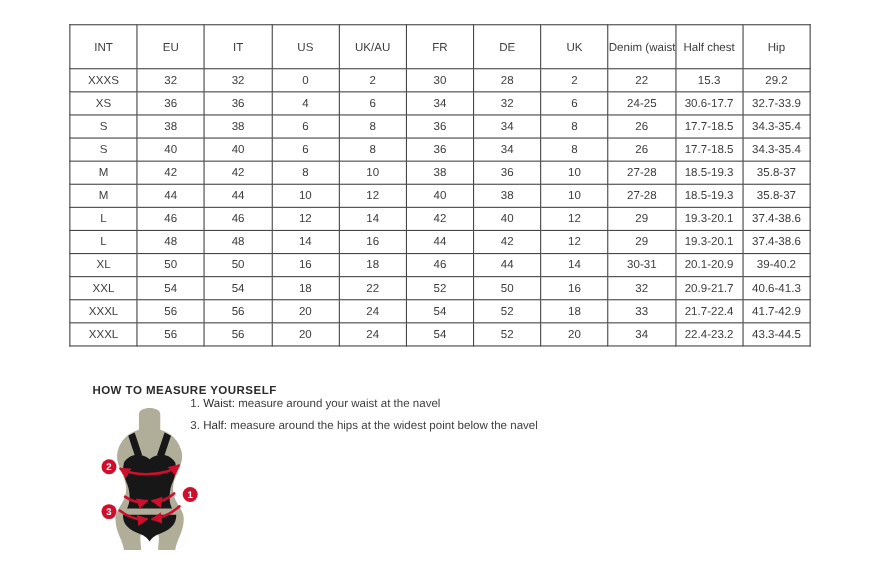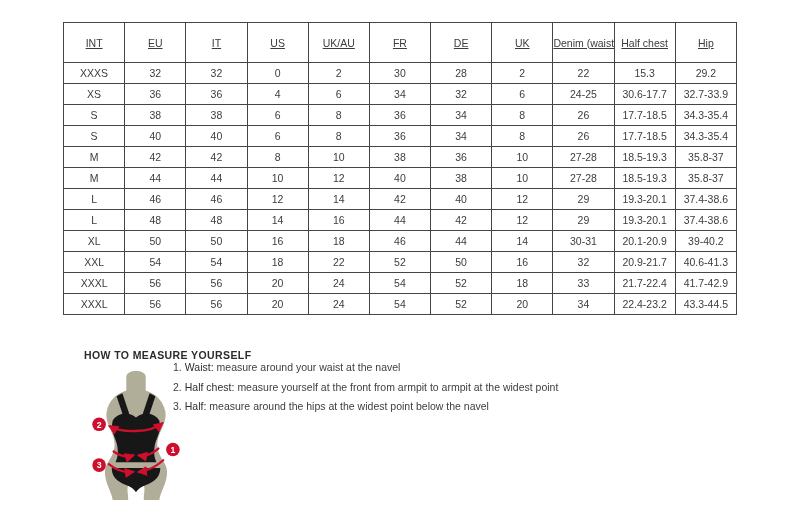--- a/index.html
+++ b/index.html
@@ -21,21 +21,21 @@
   .size-table{
     position:absolute;left:63px;top:22px;width:674px;
     border-collapse:collapse;table-layout:fixed;
   }
   .size-table th,.size-table td{
     border:1px solid var(--border);
     font-size:10.5px;font-weight:400;color:var(--text);
     text-align:center;vertical-align:middle;padding:0;
     white-space:nowrap;overflow:hidden;
   }
-  .size-table th{height:40px;text-decoration:underline;}
+  .size-table th{height:40px;}
   .size-table td{height:21px;}
   
   .measure-heading{
     position:absolute;left:66px;top:349px;
     font-size:10.5px;font-weight:700;letter-spacing:.4px;color:#2b2b2b;padding-left:18px;
   }
   .figure-wrap{
     position:absolute;left:82px;top:368px;width:108px;height:134px;
   }
   .skin{fill:var(--skin);}
@@ -267,15 +267,14 @@
     </g>
     <g>
       <circle class="badge-circle" cx="17" cy="100" r="7"></circle>
       <text class="badge-num" x="17" y="103.3">3</text>
     </g>
   </svg>
 </div>
 
 <ol class="instructions">
     <li><span class="inst-num">1.</span><span class="inst-label">Waist:</span><span class="inst-text">measure around your waist at the navel</span></li>
-    <li><span class="inst-num">2.</span><span class="inst-label">Half chest:</span><span class="inst-text">measure yourself at the front from armpit to armpit at the widest point</span></li>
     <li><span class="inst-num">3.</span><span class="inst-label">Half:</span><span class="inst-text">measure around the hips at the widest point below the navel</span></li>
   </ol>
 
 </body></html>

